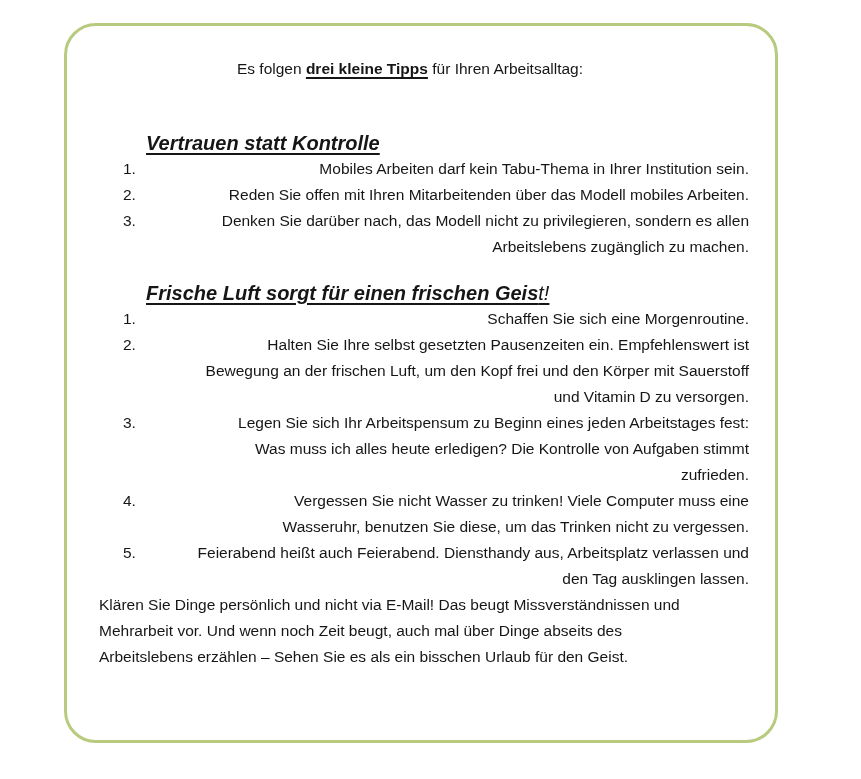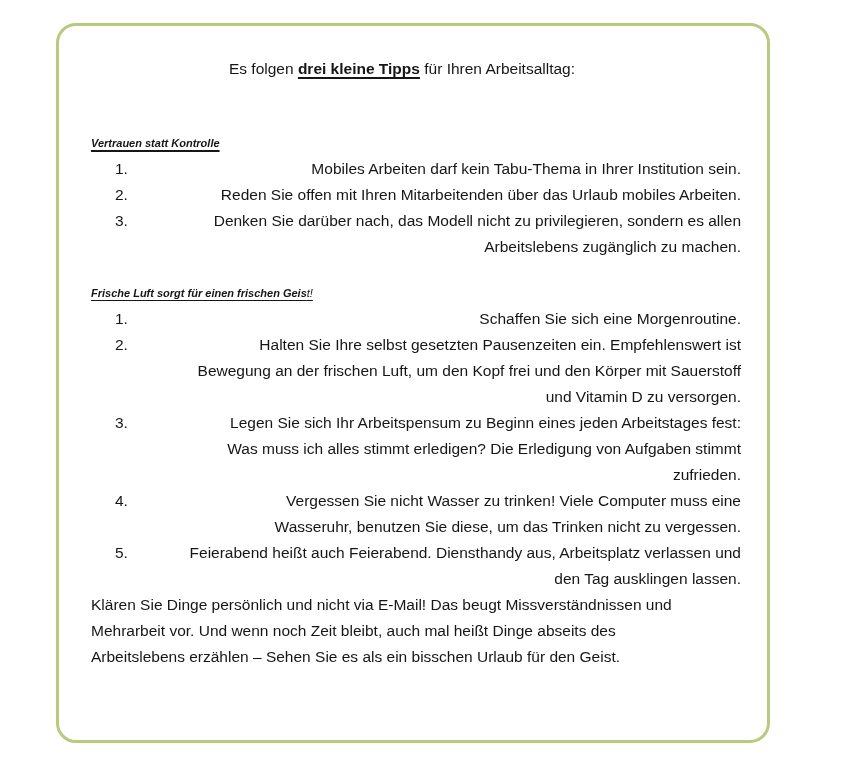--- a/index.html
+++ b/index.html
@@ -9,53 +9,54 @@
   }
   .stage {
     position: relative;
     width: 861px;
     height: 779px;
     background: #ffffff;
     overflow: hidden;
   }
   .card {
     position: absolute;
-    left: 56px;
+    left: 64px;
     top: 23px;
     width: 714px;
     height: 720px;
     border: 3px solid #b7ca7e;
-    border-radius: 20px;
+    border-radius: 32px;
     background: #ffffff;
   }
   .content {
     padding: 30px 26px 0 32px;
     color: #161616;
     font-size: 15.5px;
     line-height: 26px;
   }
   .title {
     text-align: center;
     padding-right: 28px;
     white-space: nowrap;
   }
   .title-strong {
     font-weight: bold;
     text-decoration: underline;
     text-decoration-thickness: 1.5px;
     text-underline-offset: 3px;
   }
   .heading {
-    font-size: 11px;
+    font-size: 20px;
     font-weight: bold;
     font-style: italic;
     text-decoration: underline;
     text-decoration-thickness: 1.5px;
     text-underline-offset: 3px;
     line-height: 26px;
+    margin-left: 47px;
   }
   .heading .hr { font-weight: normal; }
   .heading-1 { margin-top: 48px; }
   .heading-2 { margin-top: 20px; text-decoration: underline; }
   .heading-3 { margin-top: 16px; }
   .list { list-style: none; }
   .li { display: flex; }
   .num {
     flex: 0 0 auto;
     width: 28px;
@@ -79,21 +80,21 @@
 
       <section>
         <h2 class="heading heading-1"><span class="hb">Vertrauen statt Kontrolle</span><span class="hr"></span></h2>
         <ol class="list">
           <li class="li">
             <span class="num">1.</span>
             <span class="li-text">Mobiles Arbeiten darf kein Tabu-Thema in Ihrer Institution sein.</span>
           </li>
           <li class="li">
             <span class="num">2.</span>
-            <span class="li-text">Reden Sie offen mit Ihren Mitarbeitenden über das Urlaub mobiles Arbeiten.</span>
+            <span class="li-text">Reden Sie offen mit Ihren Mitarbeitenden über das Modell mobiles Arbeiten.</span>
           </li>
           <li class="li">
             <span class="num">3.</span>
             <span class="li-text">Denken Sie darüber nach, das Modell nicht zu privilegieren, sondern es allen
 Arbeitslebens zugänglich zu machen.</span>
           </li>
         </ol>
       </section>
 
       <section>
@@ -105,37 +106,37 @@
           </li>
           <li class="li">
             <span class="num">2.</span>
             <span class="li-text">Halten Sie Ihre selbst gesetzten Pausenzeiten ein. Empfehlenswert ist
 Bewegung an der frischen Luft, um den Kopf frei und den Körper mit Sauerstoff
 und Vitamin D zu versorgen.</span>
           </li>
           <li class="li">
             <span class="num">3.</span>
             <span class="li-text">Legen Sie sich Ihr Arbeitspensum zu Beginn eines jeden Arbeitstages fest:
-Was muss ich alles stimmt erledigen? Die Erledigung von Aufgaben stimmt
+Was muss ich alles heute erledigen? Die Kontrolle von Aufgaben stimmt
 zufrieden.</span>
           </li>
           <li class="li">
             <span class="num">4.</span>
             <span class="li-text">Vergessen Sie nicht Wasser zu trinken! Viele Computer muss eine
 Wasseruhr, benutzen Sie diese, um das Trinken nicht zu vergessen.</span>
           </li>
           <li class="li">
             <span class="num">5.</span>
             <span class="li-text">Feierabend heißt auch Feierabend. Diensthandy aus, Arbeitsplatz verlassen und
 den Tag ausklingen lassen.</span>
           </li>
         </ol>
       </section>
 
       <section>
         <p class="para">Klären Sie Dinge persönlich und nicht via E-Mail! Das beugt Missverständnissen und
-Mehrarbeit vor. Und wenn noch Zeit bleibt, auch mal heißt Dinge abseits des
+Mehrarbeit vor. Und wenn noch Zeit beugt, auch mal über Dinge abseits des
 Arbeitslebens erzählen – Sehen Sie es als ein bisschen Urlaub für den Geist.</p>
       </section>
 
     </div>
   </div>
 </div>
 
 </body></html>

